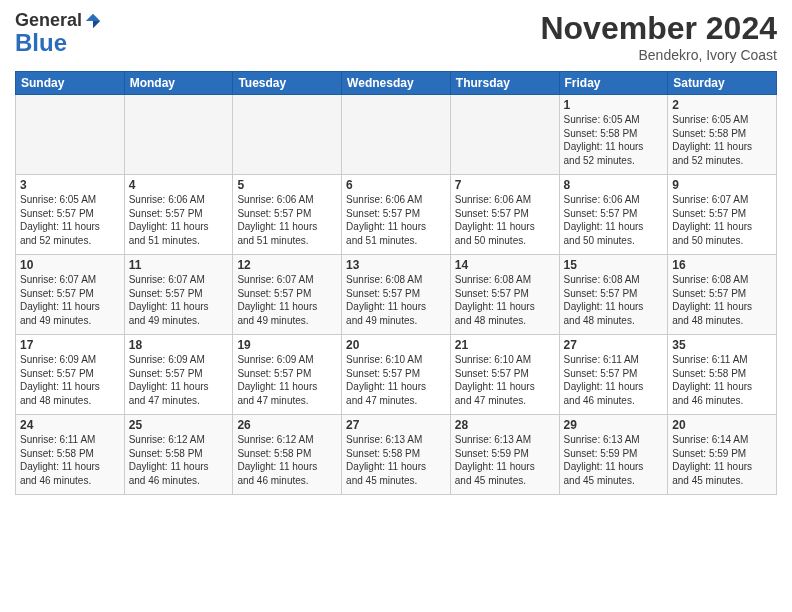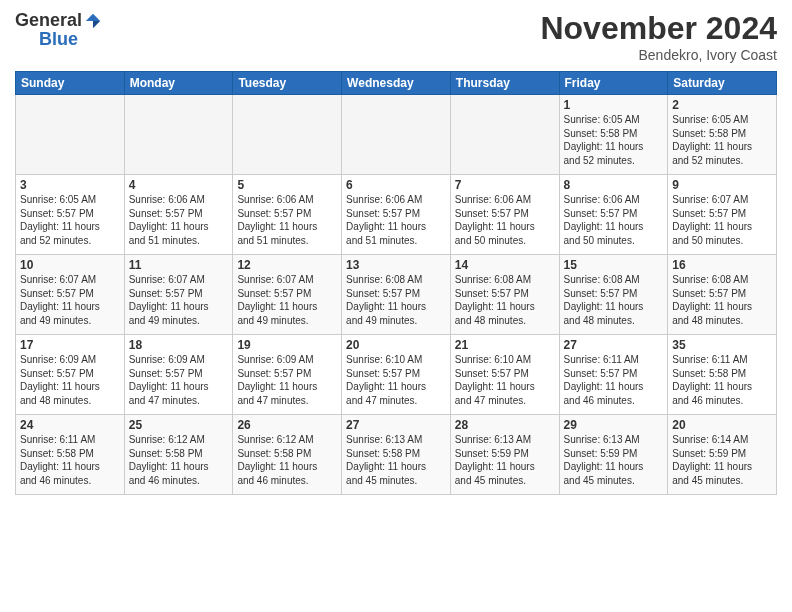--- a/index.html
+++ b/index.html
@@ -17,21 +17,21 @@
     }
     .header {
       display: flex;
       justify-content: space-between;
       align-items: flex-start;
       margin-bottom: 8px;
     }
     .logo {
       display: flex;
       flex-direction: column;
-      align-items: center;
+      align-items: flex-start;
     }
     .logo-text {
       display: flex;
       align-items: center;
       font-size: 18px;
       font-weight: bold;
       color: #333;
     }
     .logo-general {
       color: #333;
@@ -108,21 +108,21 @@
   <div class="header">
     <div class="logo">
       <div class="logo-text">
         <span class="logo-general">General</span>
         <svg class="logo-icon" viewBox="0 0 20 20">
           <polygon points="10,2 18,10 10,10 2,10" fill="#2a6ebb"></polygon>
           <polygon points="10,10 18,10 10,18" fill="#1a4a8a"></polygon>
         </svg>
       </div>
       <div style="margin-top:-2px;">
-        <span class="logo-blue" style="font-size:18px; font-weight:bold; color:#2a6ebb;">Blue</span>
+        <span class="logo-blue" style="font-size:24px; font-weight:bold; color:#2a6ebb;">Blue</span>
       </div>
     </div>
     <div class="title-section">
       <div class="month-title">November 2024</div>
       <div class="location">Bendekro, Ivory Coast</div>
     </div>
   </div>
 
   <table class="calendar">
     <thead>

